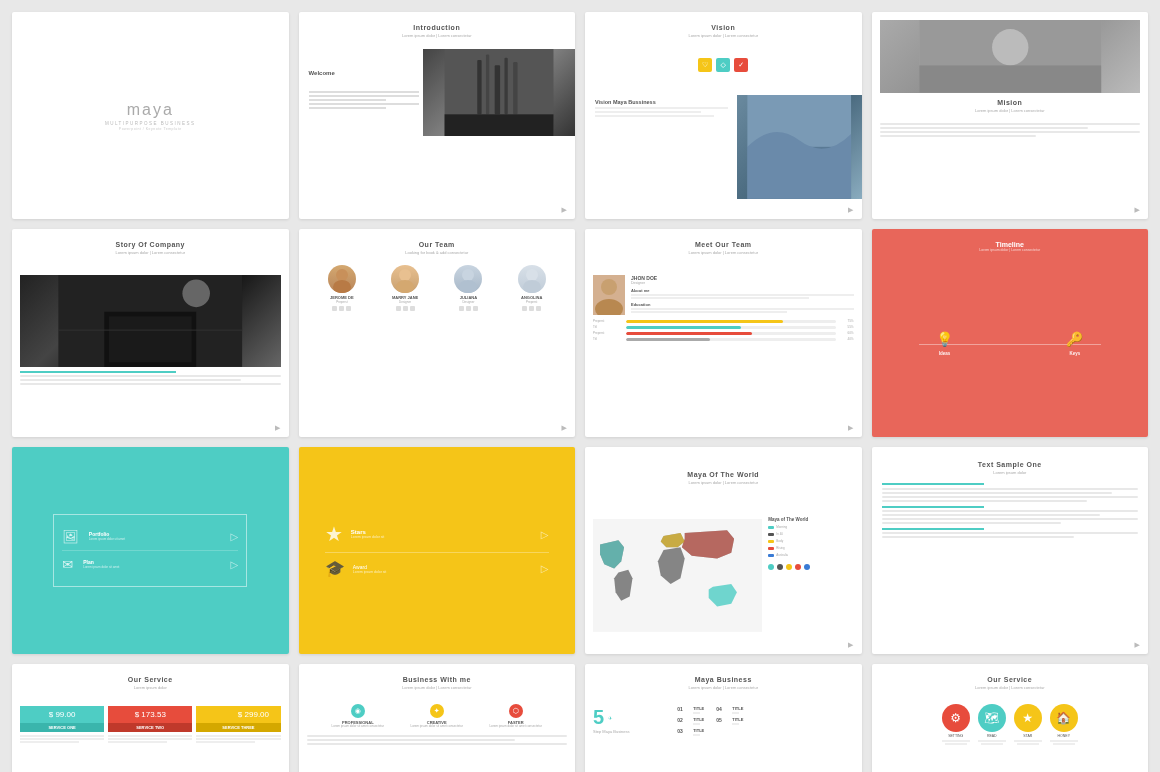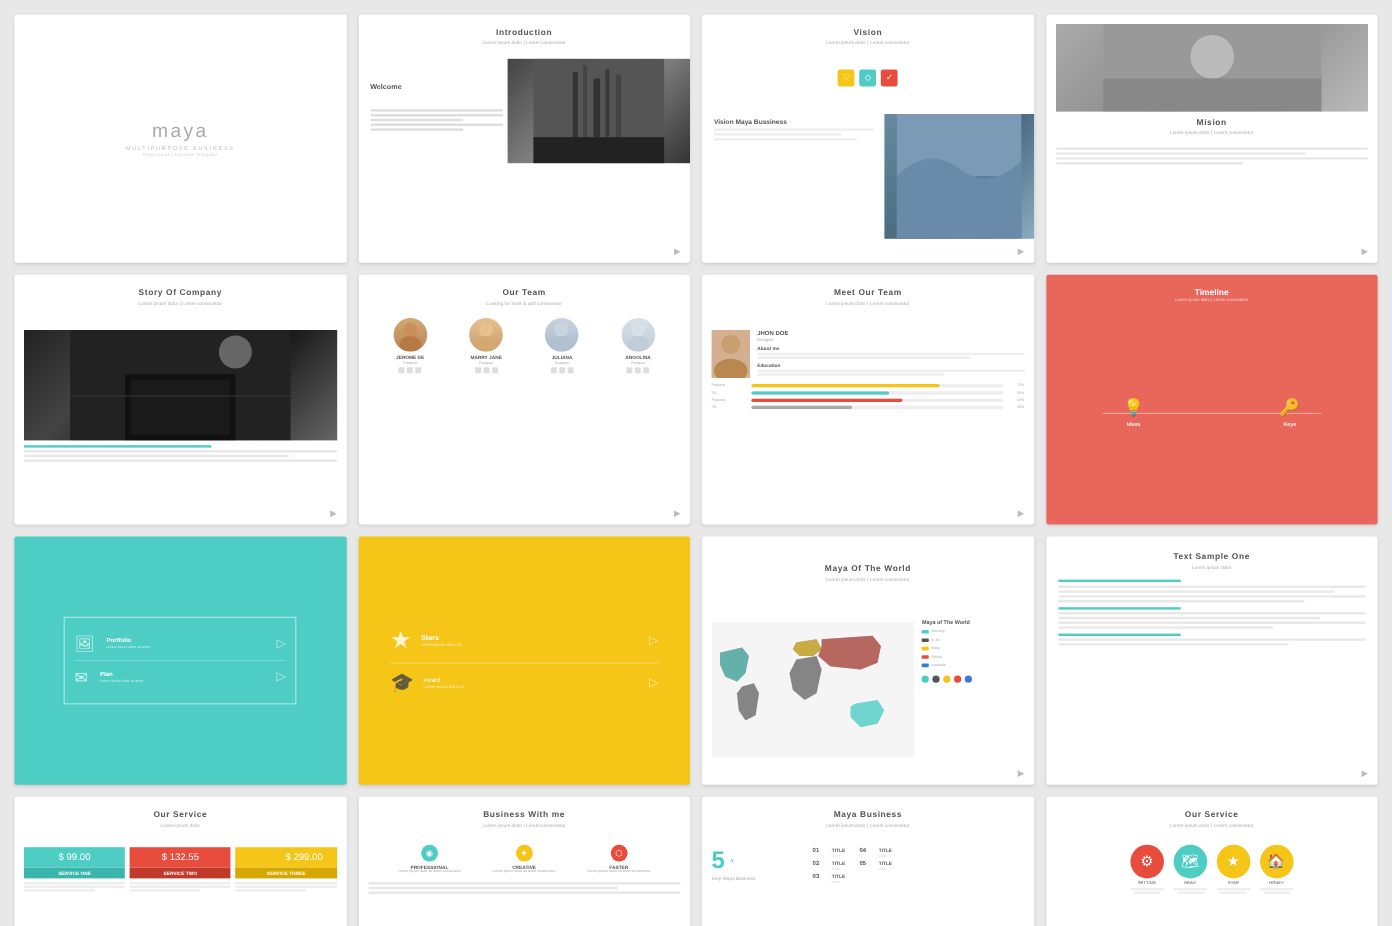--- a/index.html
+++ b/index.html
@@ -784,21 +784,21 @@
       <div class="price-box">
         <div class="price-amount p-teal">$ 99.00</div>
         <div class="price-label p-teal-dark">SERVICE ONE</div>
         <div class="price-desc">
           <div style="height:2px;background:#eee;margin:1px 0;"></div>
           <div style="height:2px;background:#eee;margin:1px 0;"></div>
           <div style="height:2px;background:#eee;margin:1px 0;width:70%;"></div>
         </div>
       </div>
       <div class="price-box">
-        <div class="price-amount p-red">$ 132.55</div>
+        <div class="price-amount p-red">$ 173.53</div>
         <div class="price-label p-red-dark">SERVICE TWO</div>
         <div class="price-desc">
           <div style="height:2px;background:#eee;margin:1px 0;"></div>
           <div style="height:2px;background:#eee;margin:1px 0;"></div>
           <div style="height:2px;background:#eee;margin:1px 0;width:70%;"></div>
         </div>
       </div>
       <div class="price-box">
         <div class="price-amount p-yellow">$ 299.00</div>
         <div class="price-label p-yellow-dark">SERVICE THREE</div>

